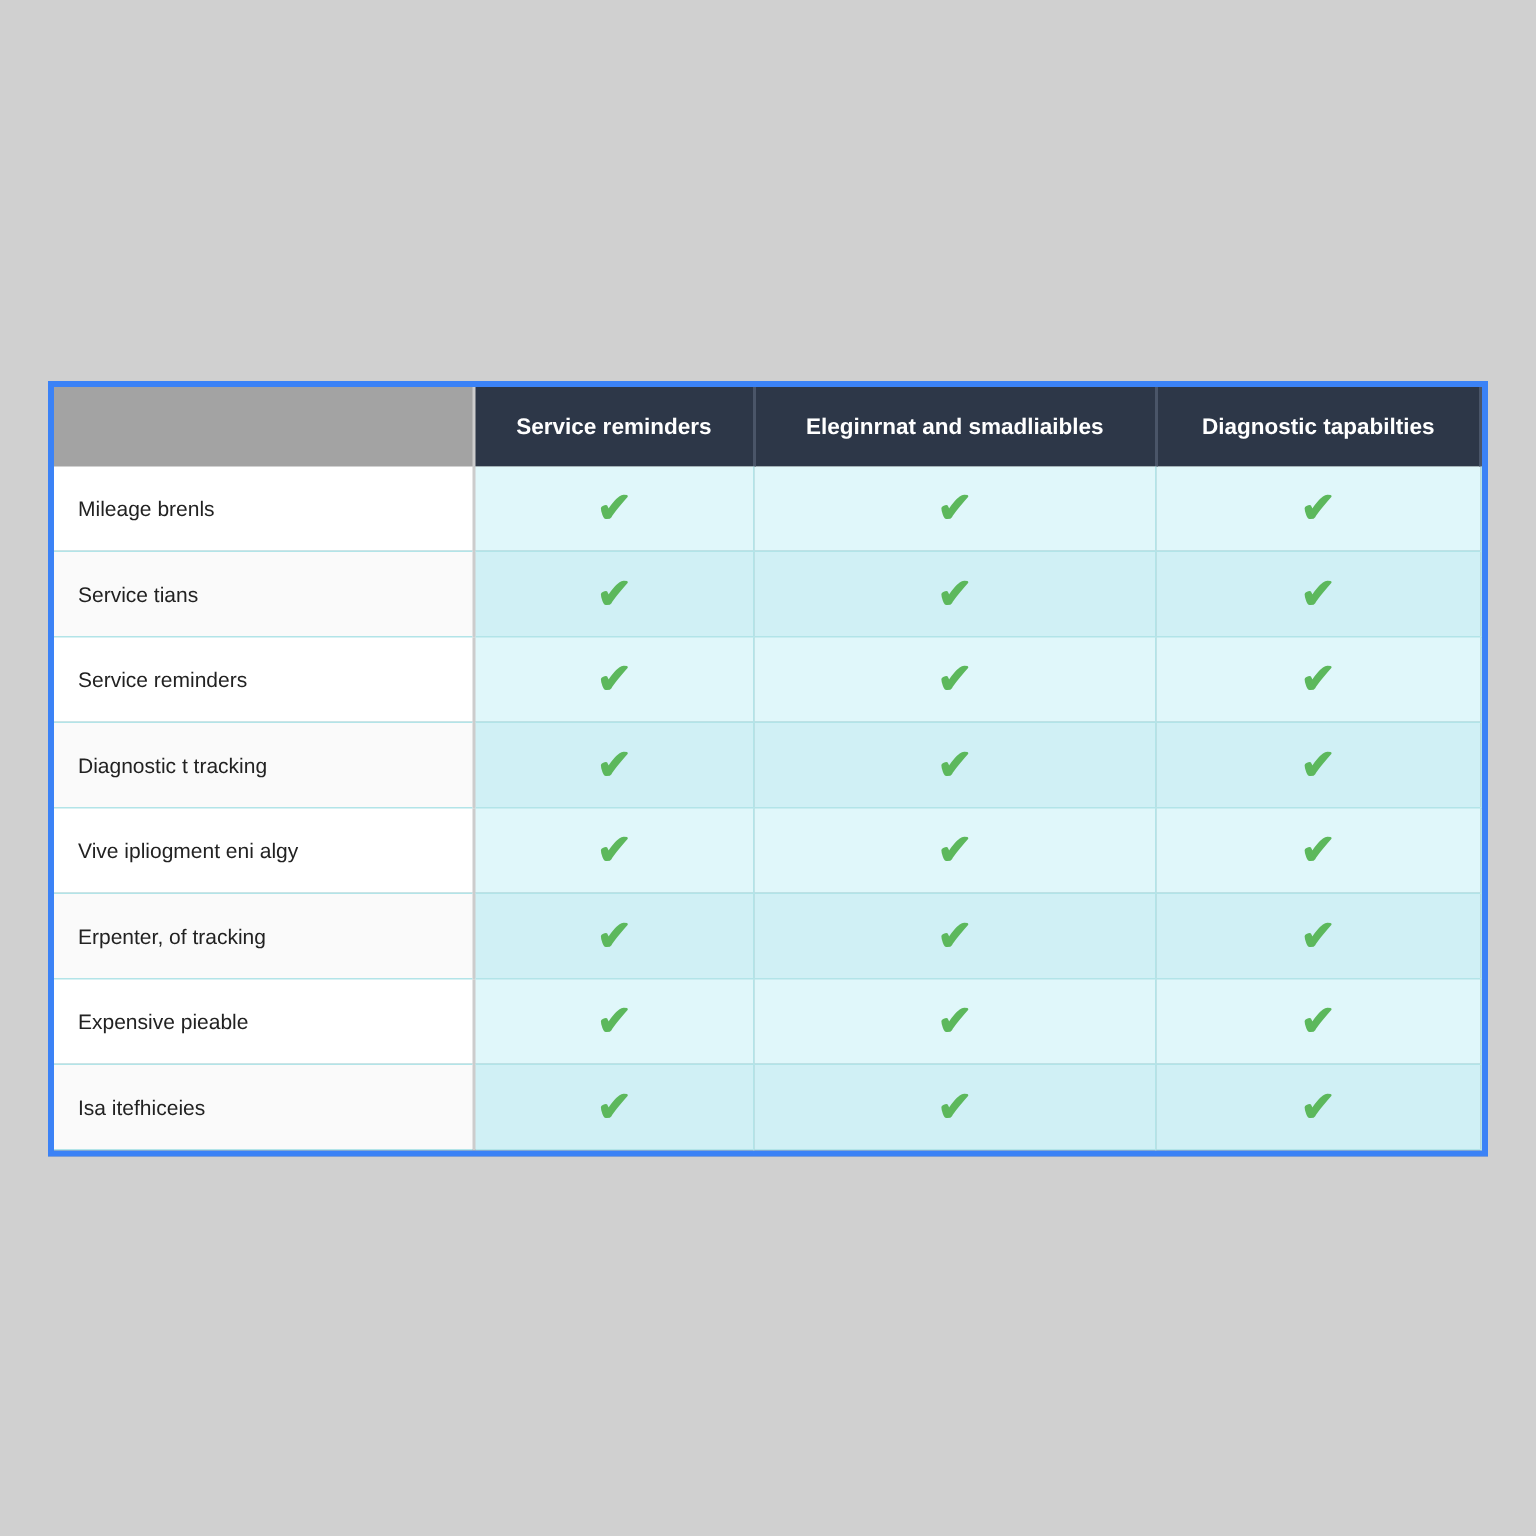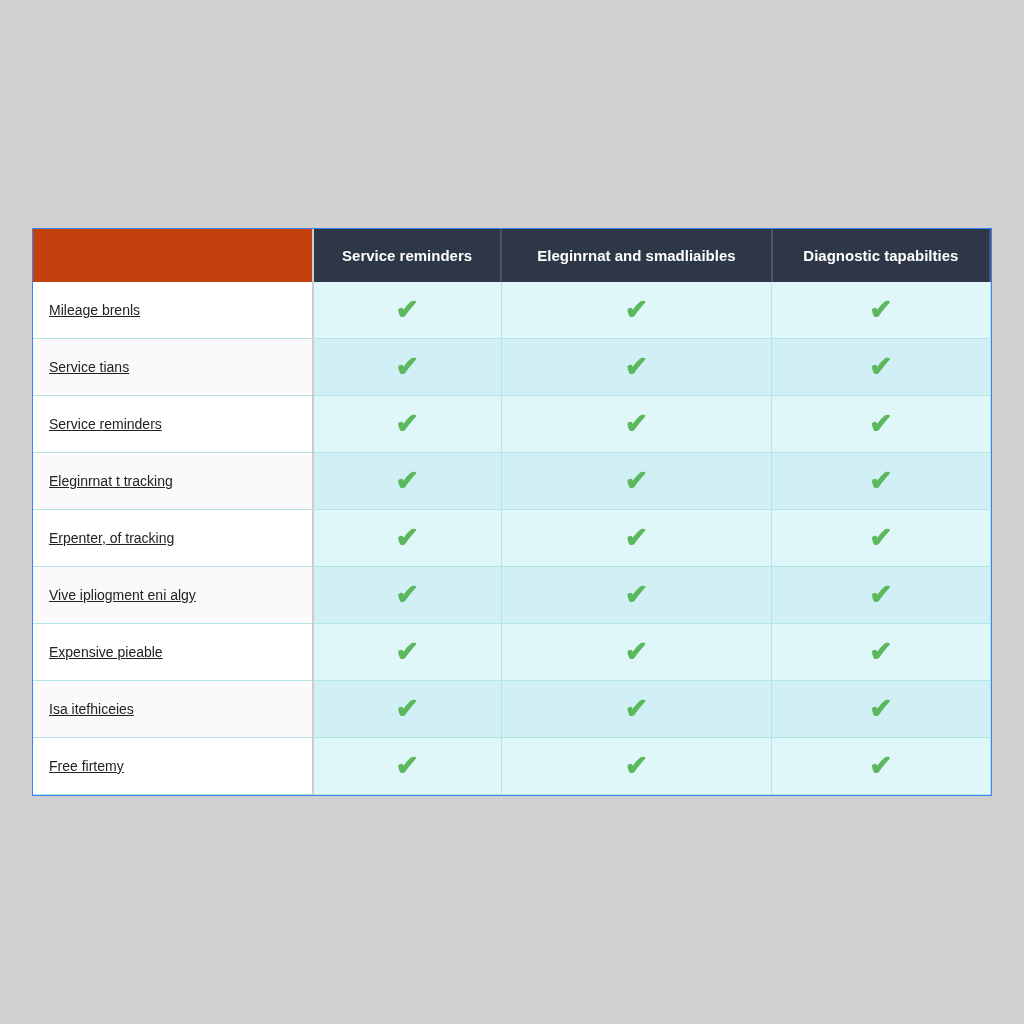--- a/index.html
+++ b/index.html
@@ -8,23 +8,23 @@
       background: #d0d0d0;
       display: flex;
       justify-content: center;
       align-items: center;
       min-height: 100vh;
       font-family: Arial, sans-serif;
       padding: 20px;
     }
 
     .table-wrapper {
-      background: #c2410c;
+      background: #a3a3a3;
       width: 960px;
-      border: 1px solid #3b82f6;
+      border: 4px solid #3b82f6;
       overflow: hidden;
     }
 
     table {
       width: 100%;
       border-collapse: collapse;
     }
 
     thead tr th {
       background: #2d3748;
@@ -53,21 +53,20 @@
       font-size: 14px;
     }
 
     tbody tr td:first-child {
       background: #fff;
       color: #222;
       font-weight: 500;
       border-right: 2px solid #ccc;
       width: 280px;
       padding-left: 16px;
-      text-decoration: underline;
     }
 
     tbody tr td.check-cell {
       background: #e0f7fa;
       text-align: center;
       border-right: 1px solid #b2e4e8;
     }
 
     .checkmark {
       color: #5cb85c;
@@ -111,50 +110,44 @@
           <td class="check-cell"><span class="checkmark">✔</span></td>
           <td class="check-cell"><span class="checkmark">✔</span></td>
         </tr>
         <tr>
           <td>Service reminders</td>
           <td class="check-cell"><span class="checkmark">✔</span></td>
           <td class="check-cell"><span class="checkmark">✔</span></td>
           <td class="check-cell"><span class="checkmark">✔</span></td>
         </tr>
         <tr>
-          <td>Eleginrnat t tracking</td>
+          <td>Diagnostic t tracking</td>
+          <td class="check-cell"><span class="checkmark">✔</span></td>
+          <td class="check-cell"><span class="checkmark">✔</span></td>
+          <td class="check-cell"><span class="checkmark">✔</span></td>
+        </tr>
+        <tr>
+          <td>Vive ipliogment eni algy</td>
           <td class="check-cell"><span class="checkmark">✔</span></td>
           <td class="check-cell"><span class="checkmark">✔</span></td>
           <td class="check-cell"><span class="checkmark">✔</span></td>
         </tr>
         <tr>
           <td>Erpenter, of tracking</td>
-          <td class="check-cell"><span class="checkmark">✔</span></td>
-          <td class="check-cell"><span class="checkmark">✔</span></td>
-          <td class="check-cell"><span class="checkmark">✔</span></td>
-        </tr>
-        <tr>
-          <td>Vive ipliogment eni algy</td>
           <td class="check-cell"><span class="checkmark">✔</span></td>
           <td class="check-cell"><span class="checkmark">✔</span></td>
           <td class="check-cell"><span class="checkmark">✔</span></td>
         </tr>
         <tr>
           <td>Expensive pieable</td>
           <td class="check-cell"><span class="checkmark">✔</span></td>
           <td class="check-cell"><span class="checkmark">✔</span></td>
           <td class="check-cell"><span class="checkmark">✔</span></td>
         </tr>
         <tr>
           <td>Isa itefhiceies</td>
           <td class="check-cell"><span class="checkmark">✔</span></td>
           <td class="check-cell"><span class="checkmark">✔</span></td>
           <td class="check-cell"><span class="checkmark">✔</span></td>
         </tr>
-        <tr>
-          <td>Free firtemy</td>
-          <td class="check-cell"><span class="checkmark">✔</span></td>
-          <td class="check-cell"><span class="checkmark">✔</span></td>
-          <td class="check-cell"><span class="checkmark">✔</span></td>
-        </tr>
       </tbody>
   </table>
 </div>
 
 </body></html>

